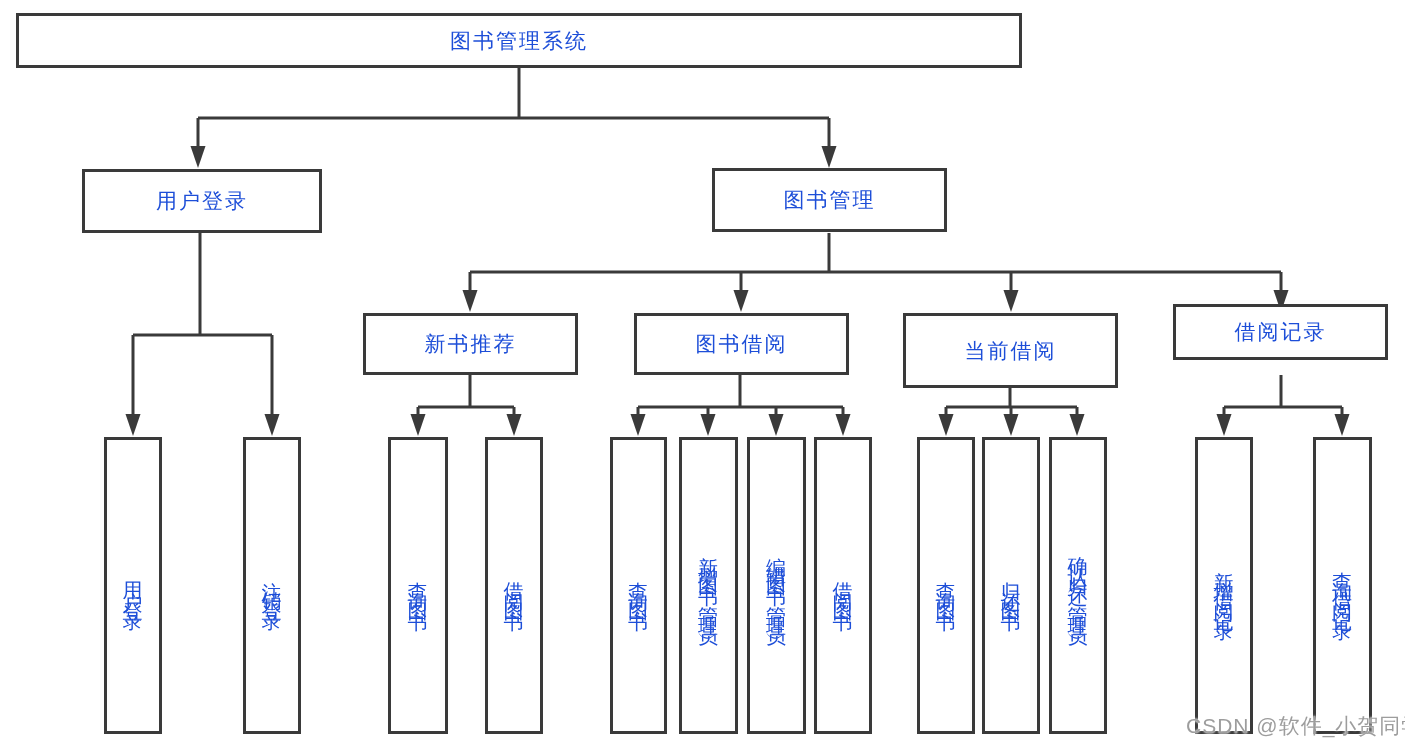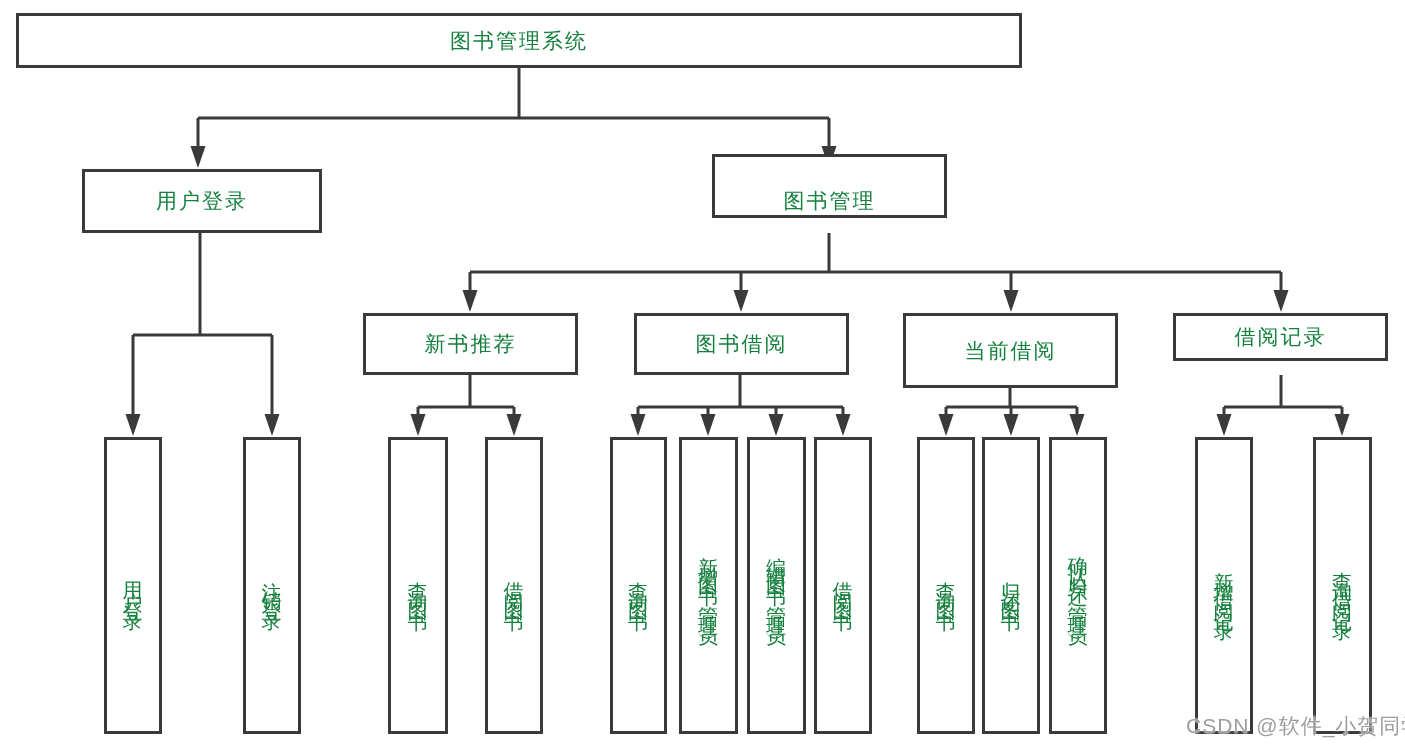--- a/index.html
+++ b/index.html
@@ -18,21 +18,21 @@
     z-index: 1;
   }
   .node {
     position: absolute;
     background: #ffffff;
     border: 3px solid #3a3a3a;
     box-sizing: border-box;
     display: flex;
     align-items: center;
     justify-content: center;
-    color: #15803d;
+    color: #1d4ed8;
     z-index: 2;
   }
   .hbox {
     font-size: 21px;
     letter-spacing: 2px;
   }
   .vbox {
     top: 437px;
     height: 297px;
   }
@@ -101,34 +101,34 @@
     </g>
   </svg>
 
   <div class="node hbox" style="left:16px; top:13px; width:1006px; height:55px;">
     <span>图书管理系统</span>
   </div>
 
   <div class="node hbox" style="left:82px; top:169px; width:240px; height:64px;">
     <span>用户登录</span>
   </div>
-  <div class="node hbox" style="left:712px; top:154px; width:235px; height:64px;align-items:flex-end;">
+  <div class="node hbox" style="left:712px; top:168px; width:235px; height:64px;">
     <span>图书管理</span>
   </div>
 
   <div class="node hbox" style="left:634px; top:313px; width:215px; height:62px;">
     <span>图书借阅</span>
   </div>
   <div class="node hbox" style="left:363px; top:313px; width:215px; height:62px;">
     <span>新书推荐</span>
   </div>
   <div class="node hbox" style="left:903px; top:313px; width:215px; height:75px;">
     <span>当前借阅</span>
   </div>
-  <div class="node hbox" style="left:1173px; top:313px; width:215px; height:48px;font-family:Liberation Mono, monospace;">
+  <div class="node hbox" style="left:1173px; top:304px; width:215px; height:56px;font-family:Liberation Mono, monospace;">
     <span>借阅记录</span>
   </div>
 
   <div class="node vbox" style="left:104px; width:58px;">
     <span class="vlabel">用户登录</span>
   </div>
   <div class="node vbox" style="left:243px; width:58px;">
     <span class="vlabel">注销登录</span>
   </div>
 

